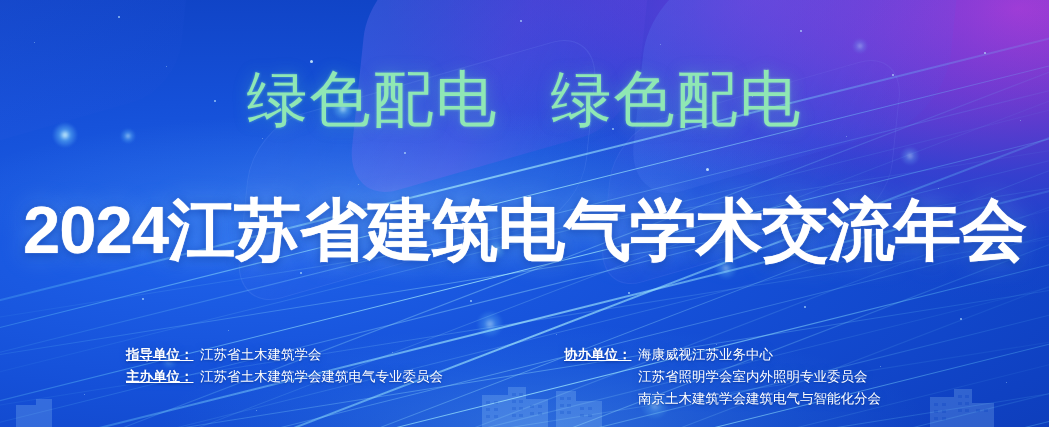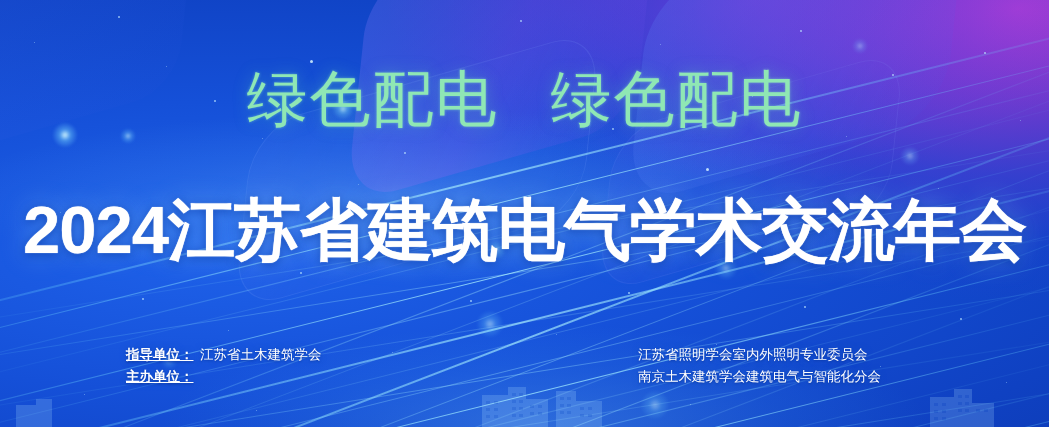--- a/index.html
+++ b/index.html
@@ -422,24 +422,29 @@
 
     <div class="credits">
 
       <div class="cred-col cred-left">
         <div class="cred-row">
           <span class="cred-label">指导单位：</span>
           <span class="cred-value">江苏省土木建筑学会</span>
         </div>
         <div class="cred-row">
           <span class="cred-label">主办单位：</span>
+          <span class="cred-value">江苏省土木建筑学会建筑电气专业委员会</span>
         </div>
       </div>
 
       <div class="cred-col cred-right">
+        <div class="cred-row">
+          <span class="cred-label">协办单位：</span>
+          <span class="cred-value">海康威视江苏业务中心</span>
+        </div>
         <div class="cred-row">
           <span class="cred-label"></span>
           <span class="cred-value">江苏省照明学会室内外照明专业委员会</span>
         </div>
         <div class="cred-row">
           <span class="cred-label"></span>
           <span class="cred-value">南京土木建筑学会建筑电气与智能化分会</span>
         </div>
       </div>
 

